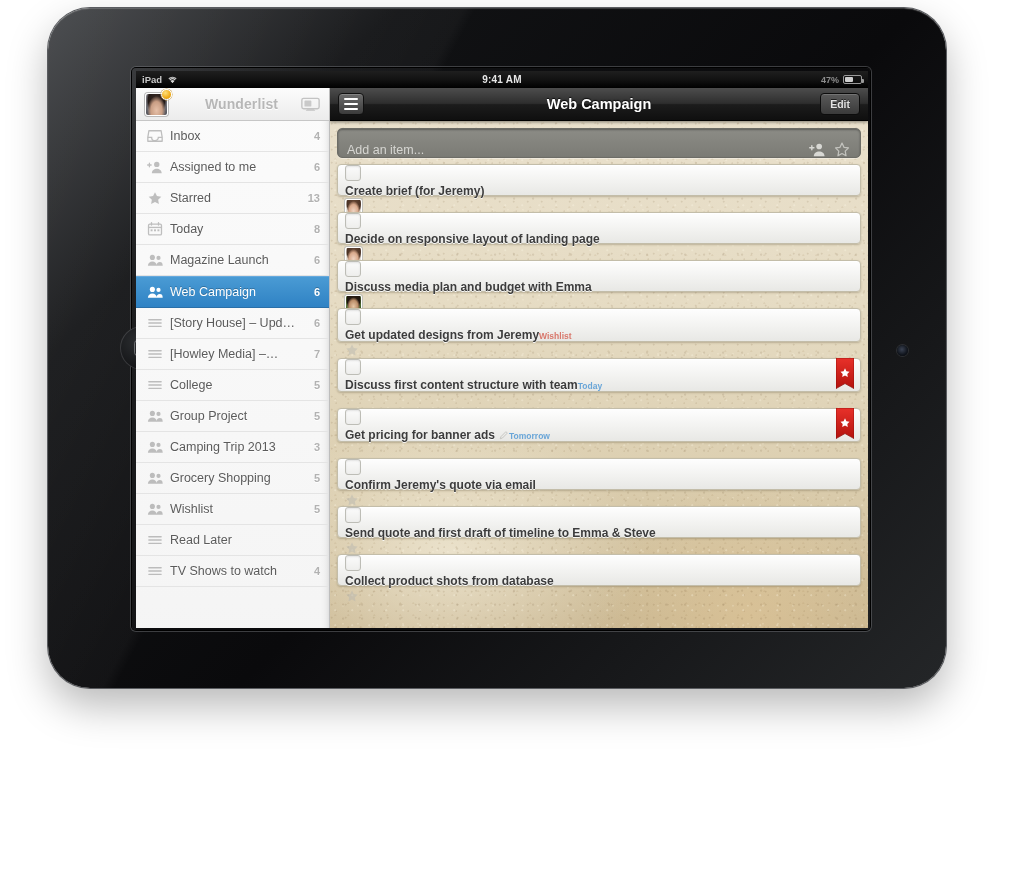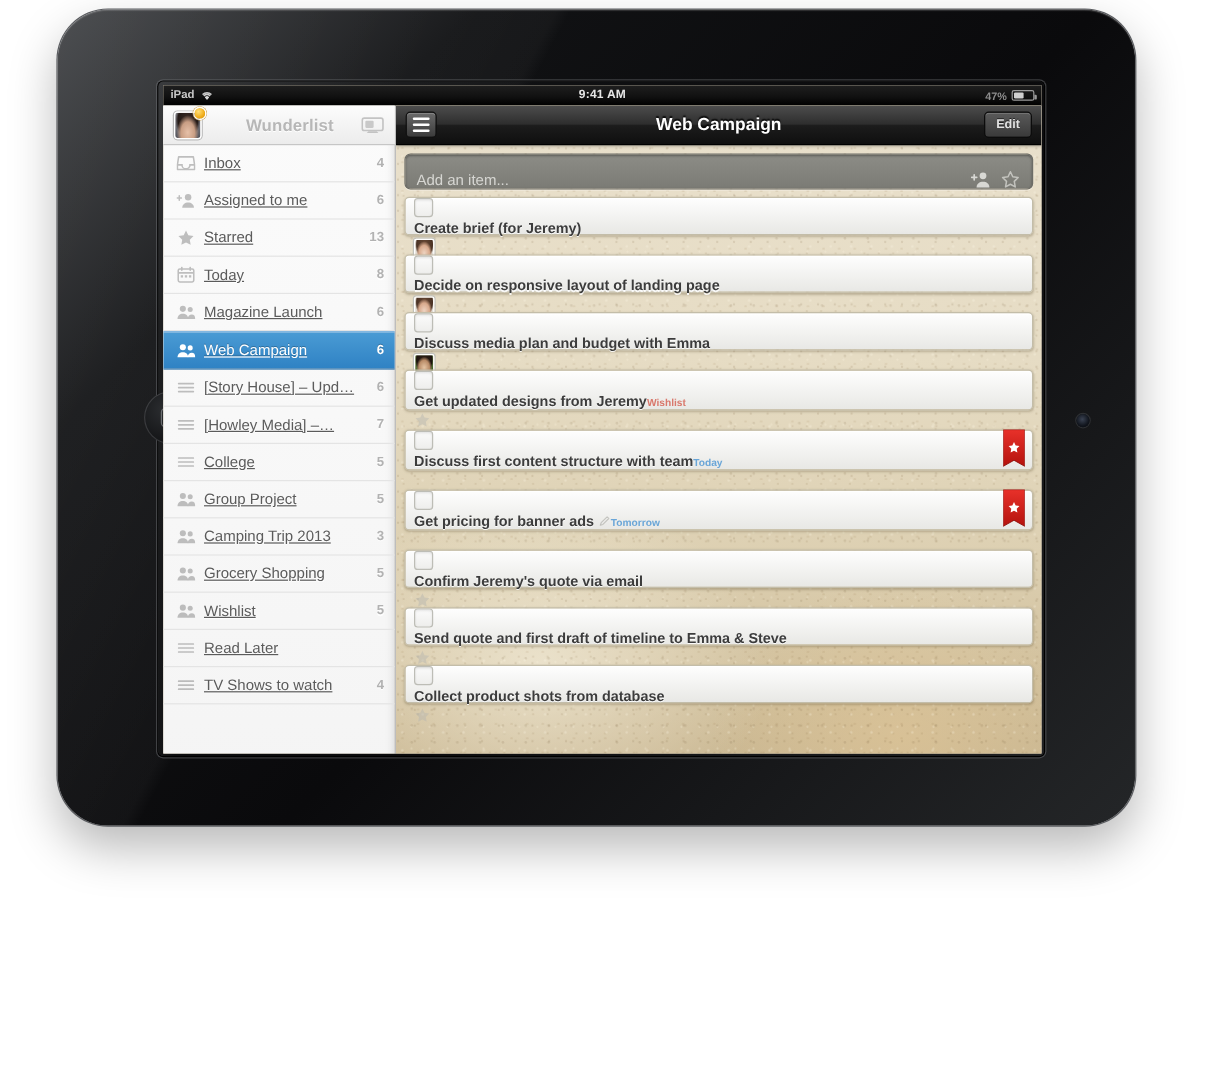--- a/index.html
+++ b/index.html
@@ -157,21 +157,21 @@
     height: 31px;
     display: flex; align-items: center;
     padding: 0 9px 0 11px;
     border-bottom: 1px solid #e4e4e4;
     font-size: 12.5px; color: #5b5b5b;
     text-shadow: 0 1px 0 rgba(255,255,255,.9);
     cursor: pointer;
   }
   .sb-item .sb-ico { width: 16px; height: 14px; flex: none; margin-right: 7px; opacity: .55; }
   .sb-item .sb-label {
-    flex: 1; white-space: nowrap; overflow: hidden; text-overflow: clip; text-decoration: underline;
+    flex: 1; white-space: nowrap; overflow: hidden; text-overflow: clip;
   }
   .sb-item .sb-count { font-size: 11px; color: #b2b2b2; font-weight: bold; }
   .sb-item.selected {
     background: linear-gradient(180deg,#4a9bd4 0%, #2f82c4 100%);
     color: #fff; text-shadow: 0 -1px 0 rgba(0,0,0,.25);
     border-bottom: 1px solid #2a6fa8;
     border-top: 1px solid #66a9dd;
     height: 32px;
   }
   .sb-item.selected .sb-ico { opacity: 1; }

